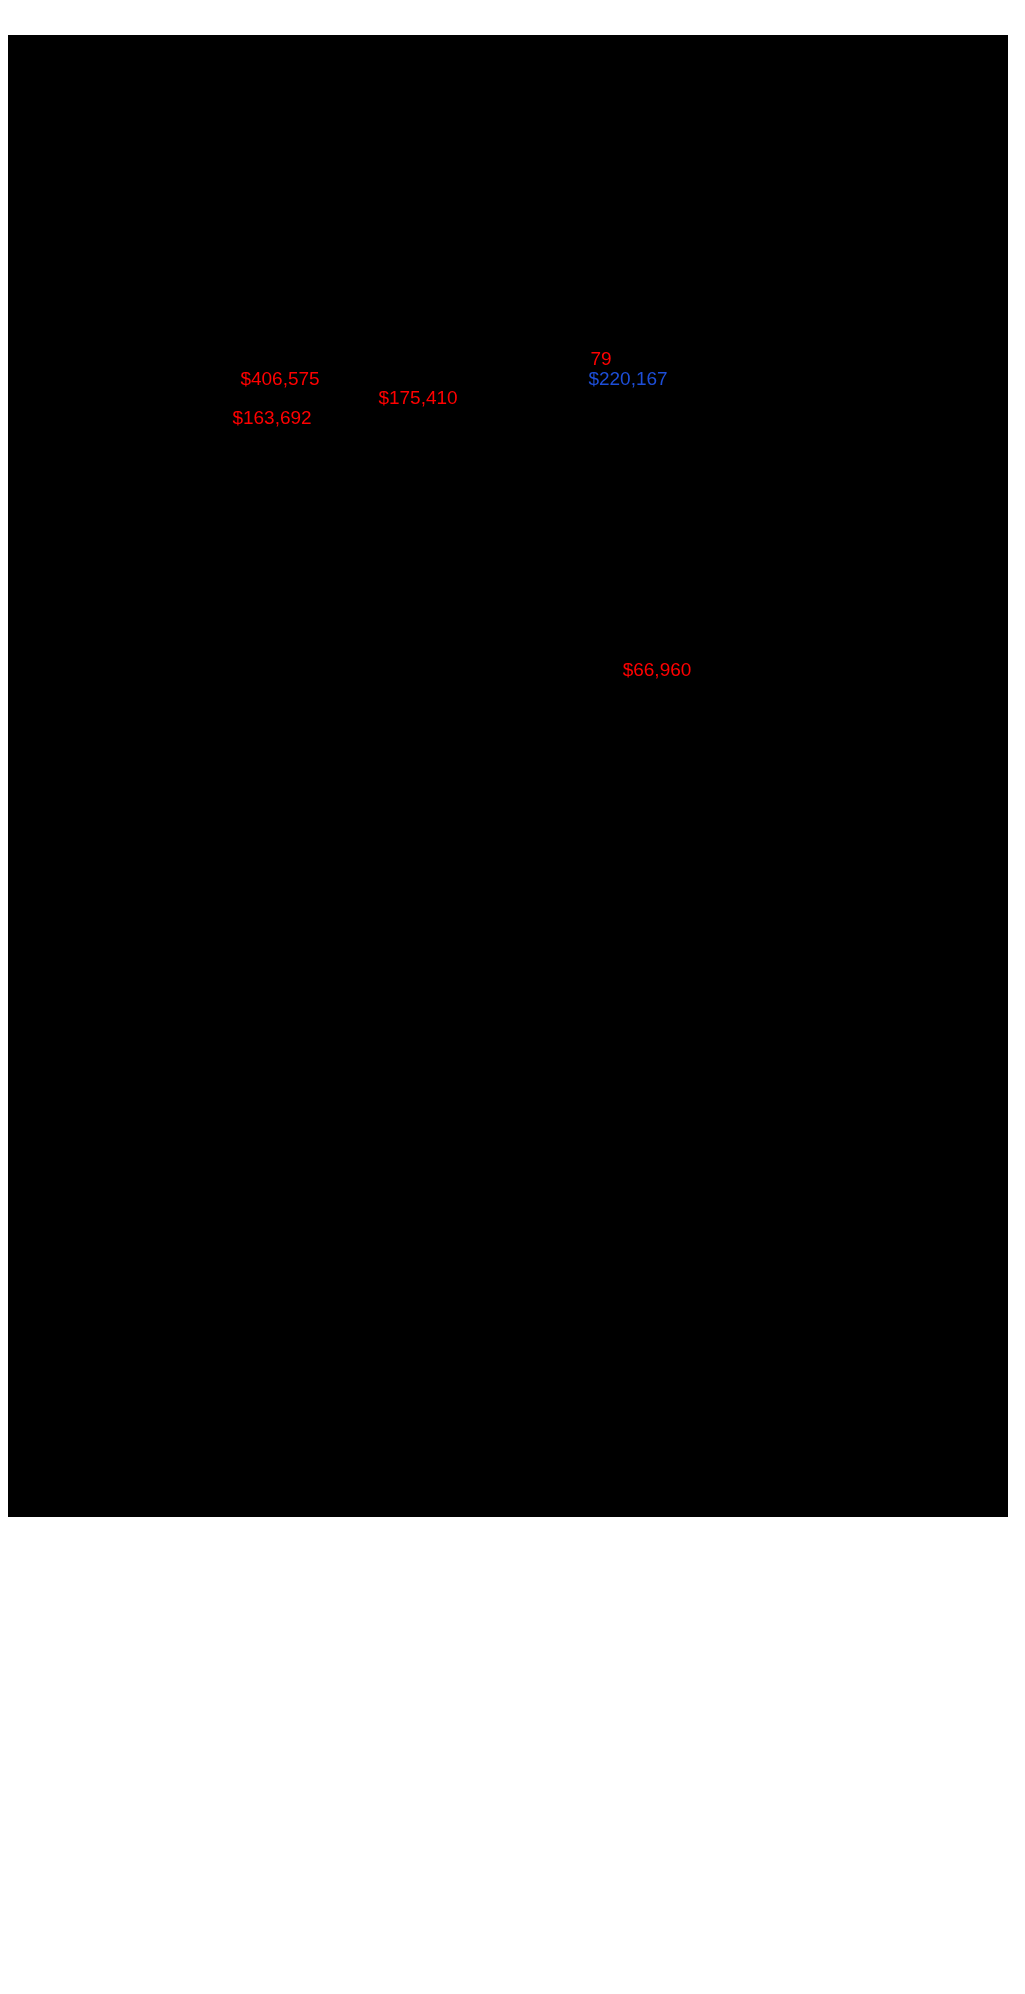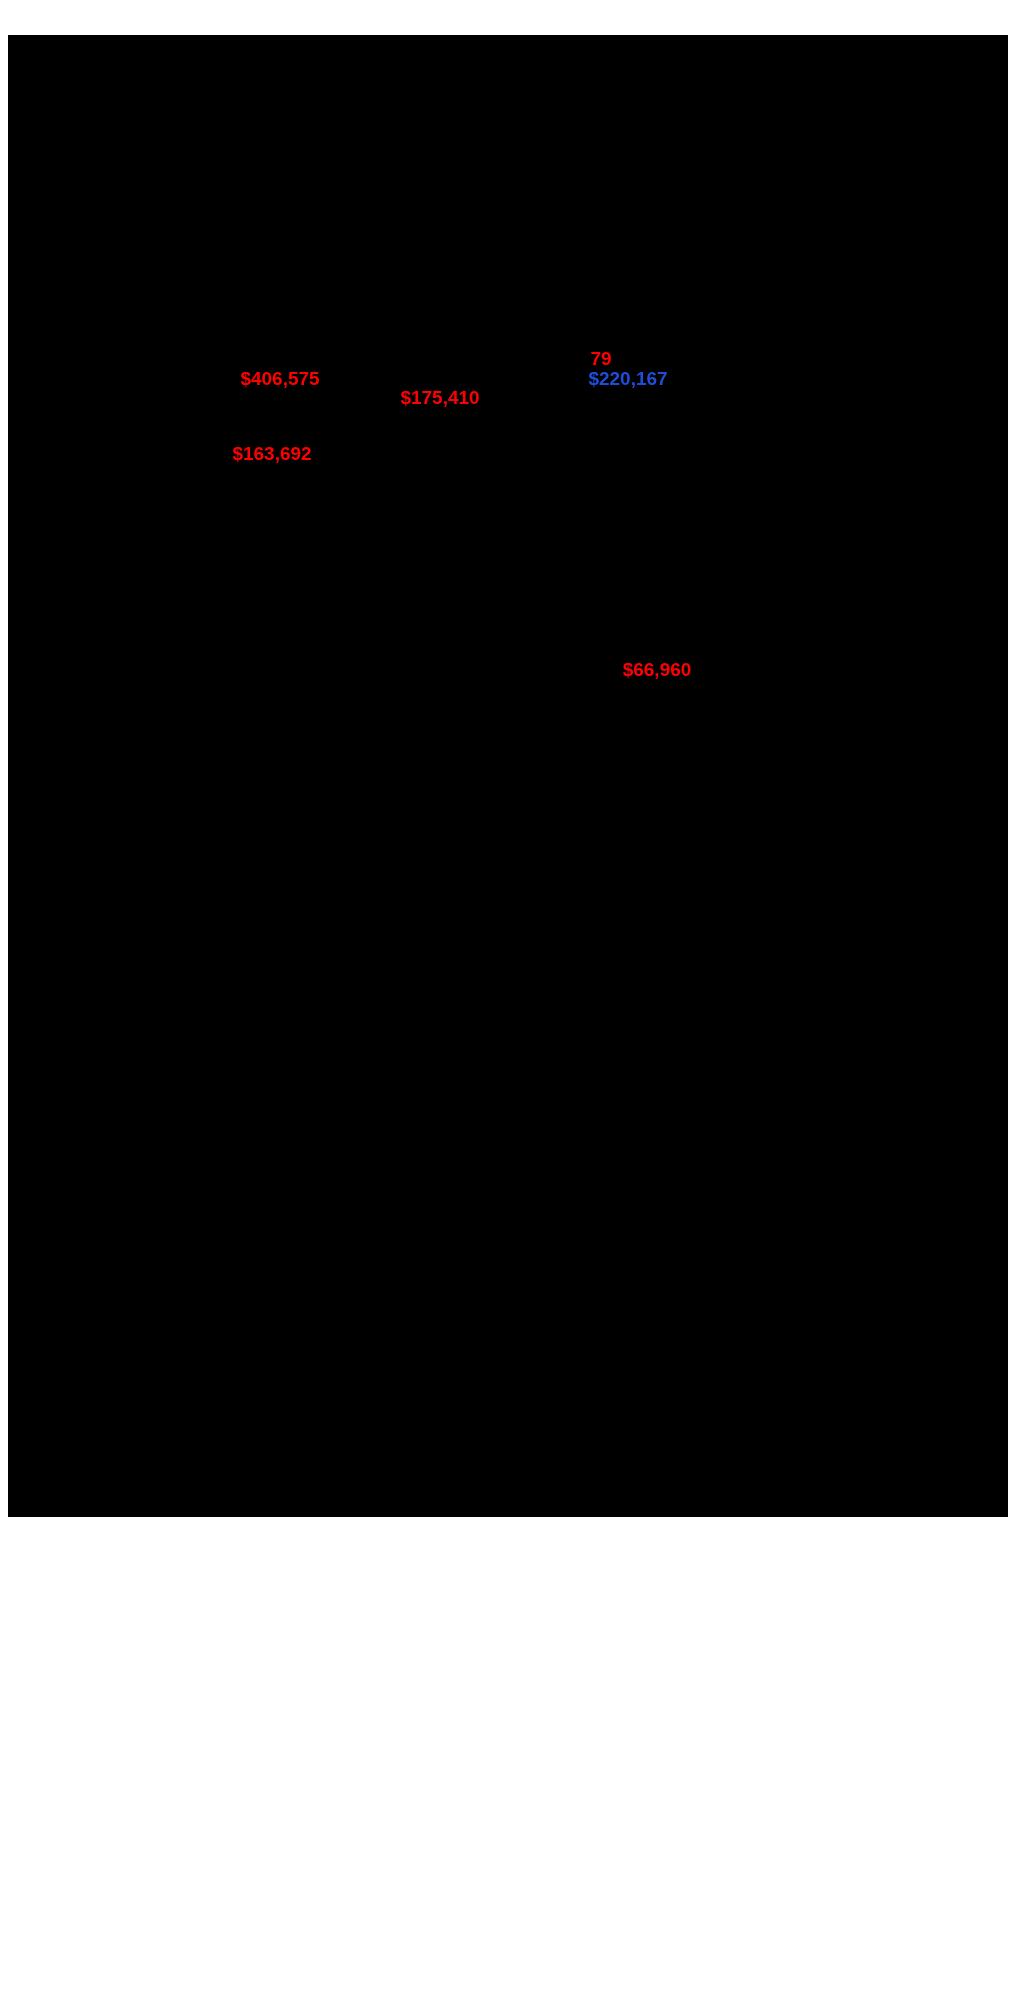--- a/index.html
+++ b/index.html
@@ -23,33 +23,33 @@
     background: #ffffff;
   }
   #canvas {
     position: absolute;
     background: #000000;
   }
   .annotation {
     position: absolute;
     color: #ff0000;
     font-family: "Liberation Sans", sans-serif;
-    font-weight: bold;
+    font-weight: normal;
     font-size: 19px;
     line-height: 1;
     white-space: nowrap;
     transform: translate(-50%, -50%);
   }
 </style>
 </head>
 <body>
 
 <div id="screen" style="width: 1025px; height: 1994px; background: rgb(255, 255, 255);">
   <div id="canvas" style="left: 8px; top: 35px; width: 1000px; height: 1482px; background: rgb(0, 0, 0);"></div>
   <div id="annotation-layer">
       <div class="annotation" style="left: 280px; top: 378px; font-size: 19px; color: rgb(255, 0, 0);">$406,575</div>
-      <div class="annotation" style="left: 272px; top: 417px; font-size: 19px; color: rgb(255, 0, 0); margin-top: 36px;">$163,692</div>
-      <div class="annotation" style="left: 418px; top: 397px; font-size: 19px; color: rgb(255, 0, 0); margin-left: 22px;">$175,410</div>
+      <div class="annotation" style="left: 272px; top: 417px; font-size: 19px; color: rgb(255, 0, 0);">$163,692</div>
+      <div class="annotation" style="left: 418px; top: 397px; font-size: 19px; color: rgb(255, 0, 0);">$175,410</div>
       <div class="annotation" style="left: 601px; top: 358px; font-size: 19px; color: rgb(255, 0, 0);">79</div>
       <div class="annotation" style="left: 628px; top: 378px; font-size: 19px; color: #1d4ed8;">$220,167</div>
       <div class="annotation" style="left: 657px; top: 621px; font-size: 19px; color: rgb(255, 0, 0); margin-top: 48px;">$66,960</div>
     </div>
 </div>
 
 </body></html>

